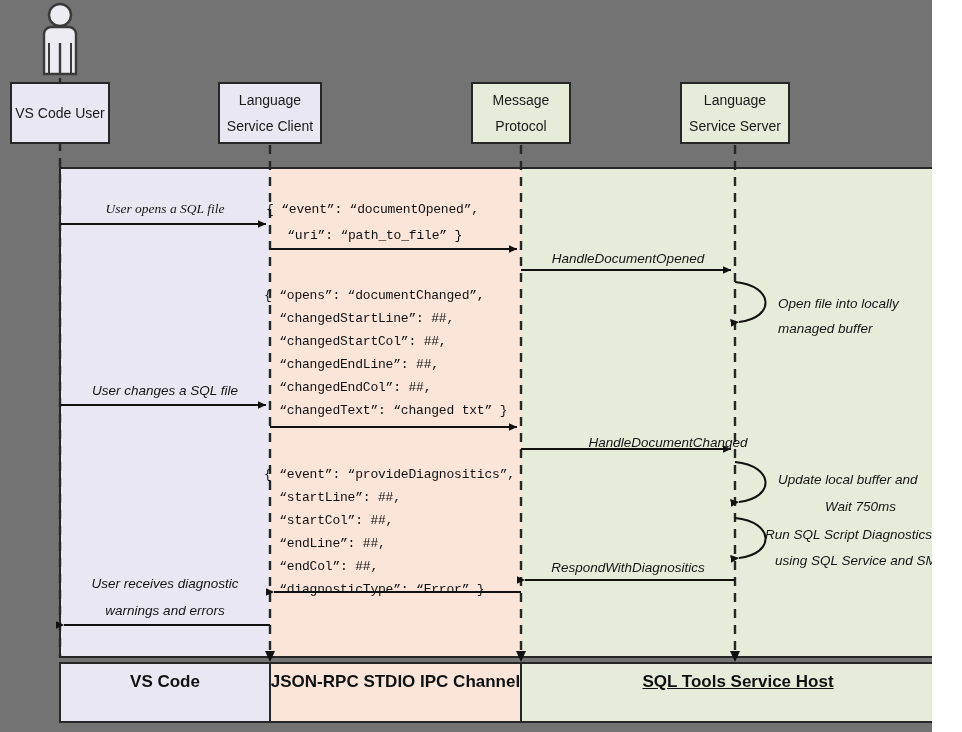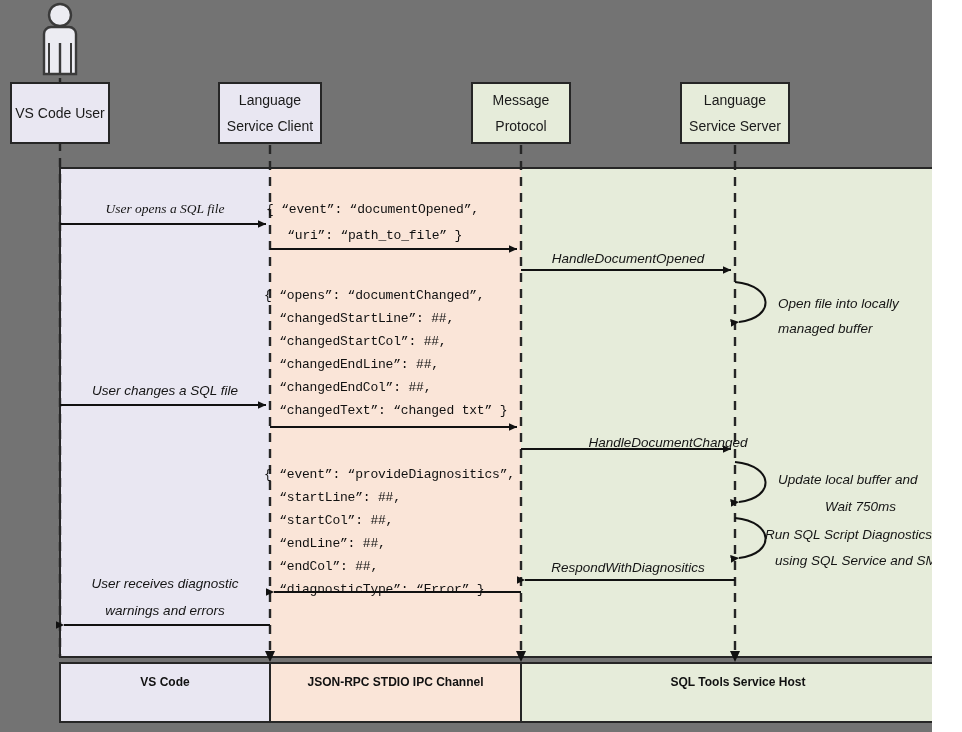--- a/index.html
+++ b/index.html
@@ -73,21 +73,21 @@
     color: #111111;
     white-space: pre;
     letter-spacing: -0.2px;
   }
 
   
   .foot-label {
     position: absolute;
     font-family: "Liberation Sans", sans-serif;
     font-weight: bold;
-    font-size: 12px;
+    font-size: 17px;
     color: #111111;
     text-align: center;
     top: 682px;
     transform: translateY(-50%);
     white-space: nowrap;
   }
 </style>
 </head>
 <body>
 
@@ -220,16 +220,16 @@
       <div class="tx mono" style="left:264px; top:468px;">{ “event”: “provideDiagnositics”,</div>
       <div class="tx mono" style="left:264px; top:491px;">  “startLine”: ##,</div>
       <div class="tx mono" style="left:264px; top:514px;">  “startCol”: ##,</div>
       <div class="tx mono" style="left:264px; top:537px;">  “endLine”: ##,</div>
       <div class="tx mono" style="left:264px; top:560px;">  “endCol”: ##,</div>
       <div class="tx mono" style="left:264px; top:583px;">  “diagnosticType”: “Error” }</div>
     </div>
 
     <div class="foot-label" style="left:60px; width:210px;">VS Code</div>
     <div class="foot-label" style="left:270px; width:251px;">JSON-RPC STDIO IPC Channel</div>
-    <div class="foot-label" style="left:521px; width:434px;">SQL Tools Service Host</div>
+    <div class="foot-label" style="left:521px; width:434px;text-decoration:underline;">SQL Tools Service Host</div>
 
   </div>
 </div>
 
 </body></html>

